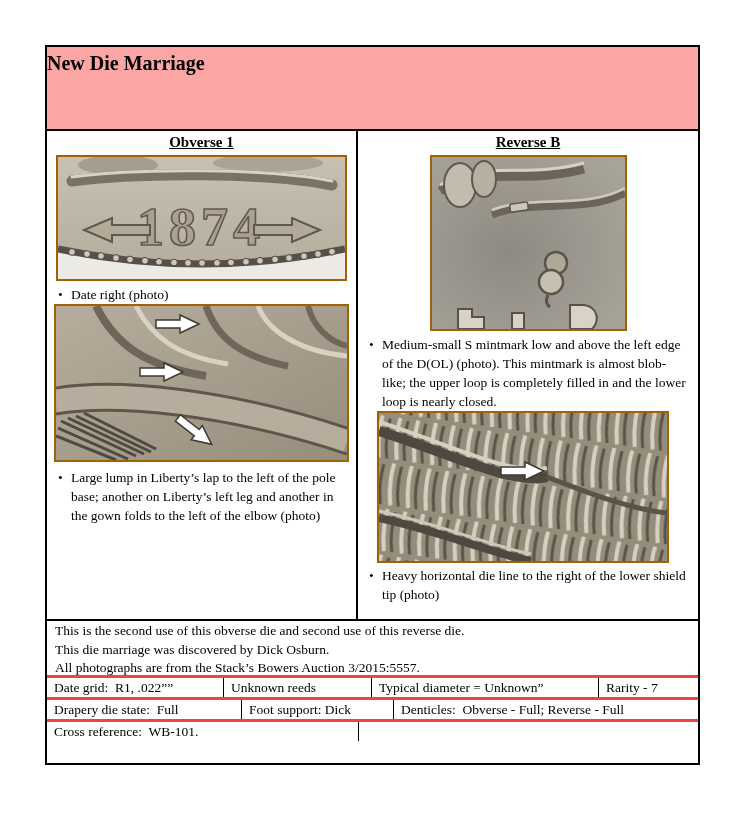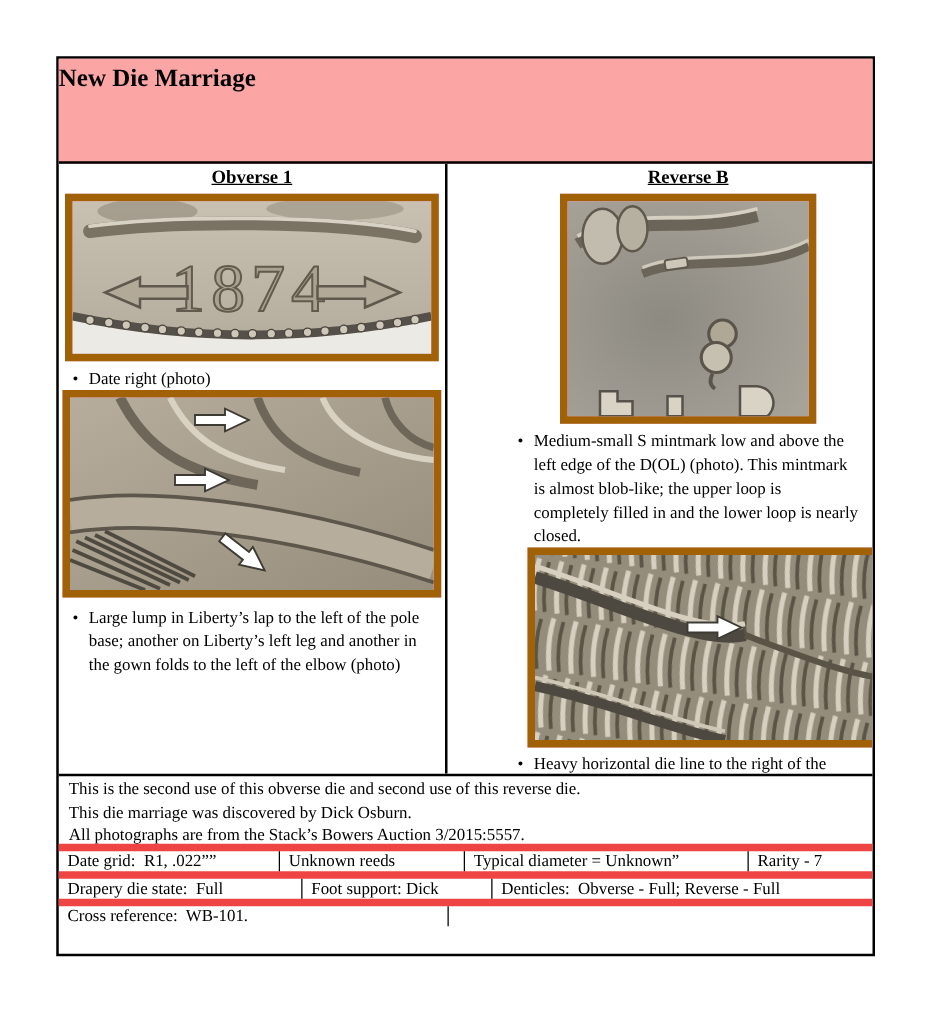--- a/index.html
+++ b/index.html
@@ -4,37 +4,37 @@
 <style>
   html,body{margin:0;padding:0;background:#ffffff;}
   body{width:745px;height:818px;position:relative;font-family:"Liberation Serif","DejaVu Serif",serif;color:#000;}
   .doc{position:absolute;left:45px;top:45px;width:655px;height:720px;border:2px solid #000;box-sizing:border-box;background:#fff;}
   
   .hdr{height:84px;background:#fca5a5;border-bottom:2px solid #000;font-weight:bold;font-size:20px;line-height:27px;padding-top:3px;box-sizing:border-box;}
   
   .cols{display:flex;height:488px;overflow:hidden;}
   .col{box-sizing:border-box;overflow:hidden;}
   .col-left{width:311px;border-right:2px solid #000;}
-  .col-right{flex:1;padding-left:45px;}
+  .col-right{flex:1;}
   .col-title{text-align:center;font-weight:bold;font-size:15px;margin-top:3px;height:21px;}
   .col-title span{text-decoration:underline;}
-  .photo{border:6px solid #a16207;background:#f9a8d4;font-size:0;line-height:0;}
+  .photo{border:2px solid #a16207;background:#14b8a6;font-size:0;line-height:0;font-weight:bold;}
   .photo svg{display:block;}
   .ph-a{width:287px;height:122px;margin:0 auto;}
   .ph-b{width:291px;height:154px;margin:0 auto;}
   .ph-c{width:193px;height:172px;margin:0 auto;}
   .ph-d{width:288px;height:148px;margin:0 0 0 19px;}
   .bullet{display:flex;font-size:13.5px;line-height:19px;}
   .bullet .dot{width:24px;padding-left:11px;box-sizing:border-box;flex:none;}
   .bullet .txt{flex:1;padding-right:10px;}
   .mt4{margin-top:4px;} .mt6{margin-top:6px;} .mt3{margin-top:3px;}
   
   .notes{border-top:2px solid #000;font-size:13.5px;line-height:18.5px;padding:1px 8px 0 8px;height:56px;box-sizing:border-box;}
   
-  .grow{display:flex;border-top:6px solid #ef4444;height:22px;box-sizing:border-box;font-size:13.5px;white-space:pre;text-align:right;}
+  .grow{display:flex;border-top:3px solid #ef4444;height:22px;box-sizing:border-box;font-size:13.5px;white-space:pre;text-align:right;}
   .gcell{display:flex;align-items:center;padding-left:7px;box-sizing:border-box;border-right:1px solid #000;overflow:hidden;}
   .gcell.last{border-right:none;flex:1;}
   .gcell.right{justify-content:flex-end;padding-right:7px;margin-top:38px;}
   .w177{width:177px;} .w148{width:148px;} .w227{width:227px;}
   .w170{width:195px;font-family:Liberation Serif, serif;} .w152{width:152px;} .w312{width:312px;}
 </style>
 </head>
 <body>
 
 <svg width="0" height="0" style="position:absolute" aria-hidden="true">

